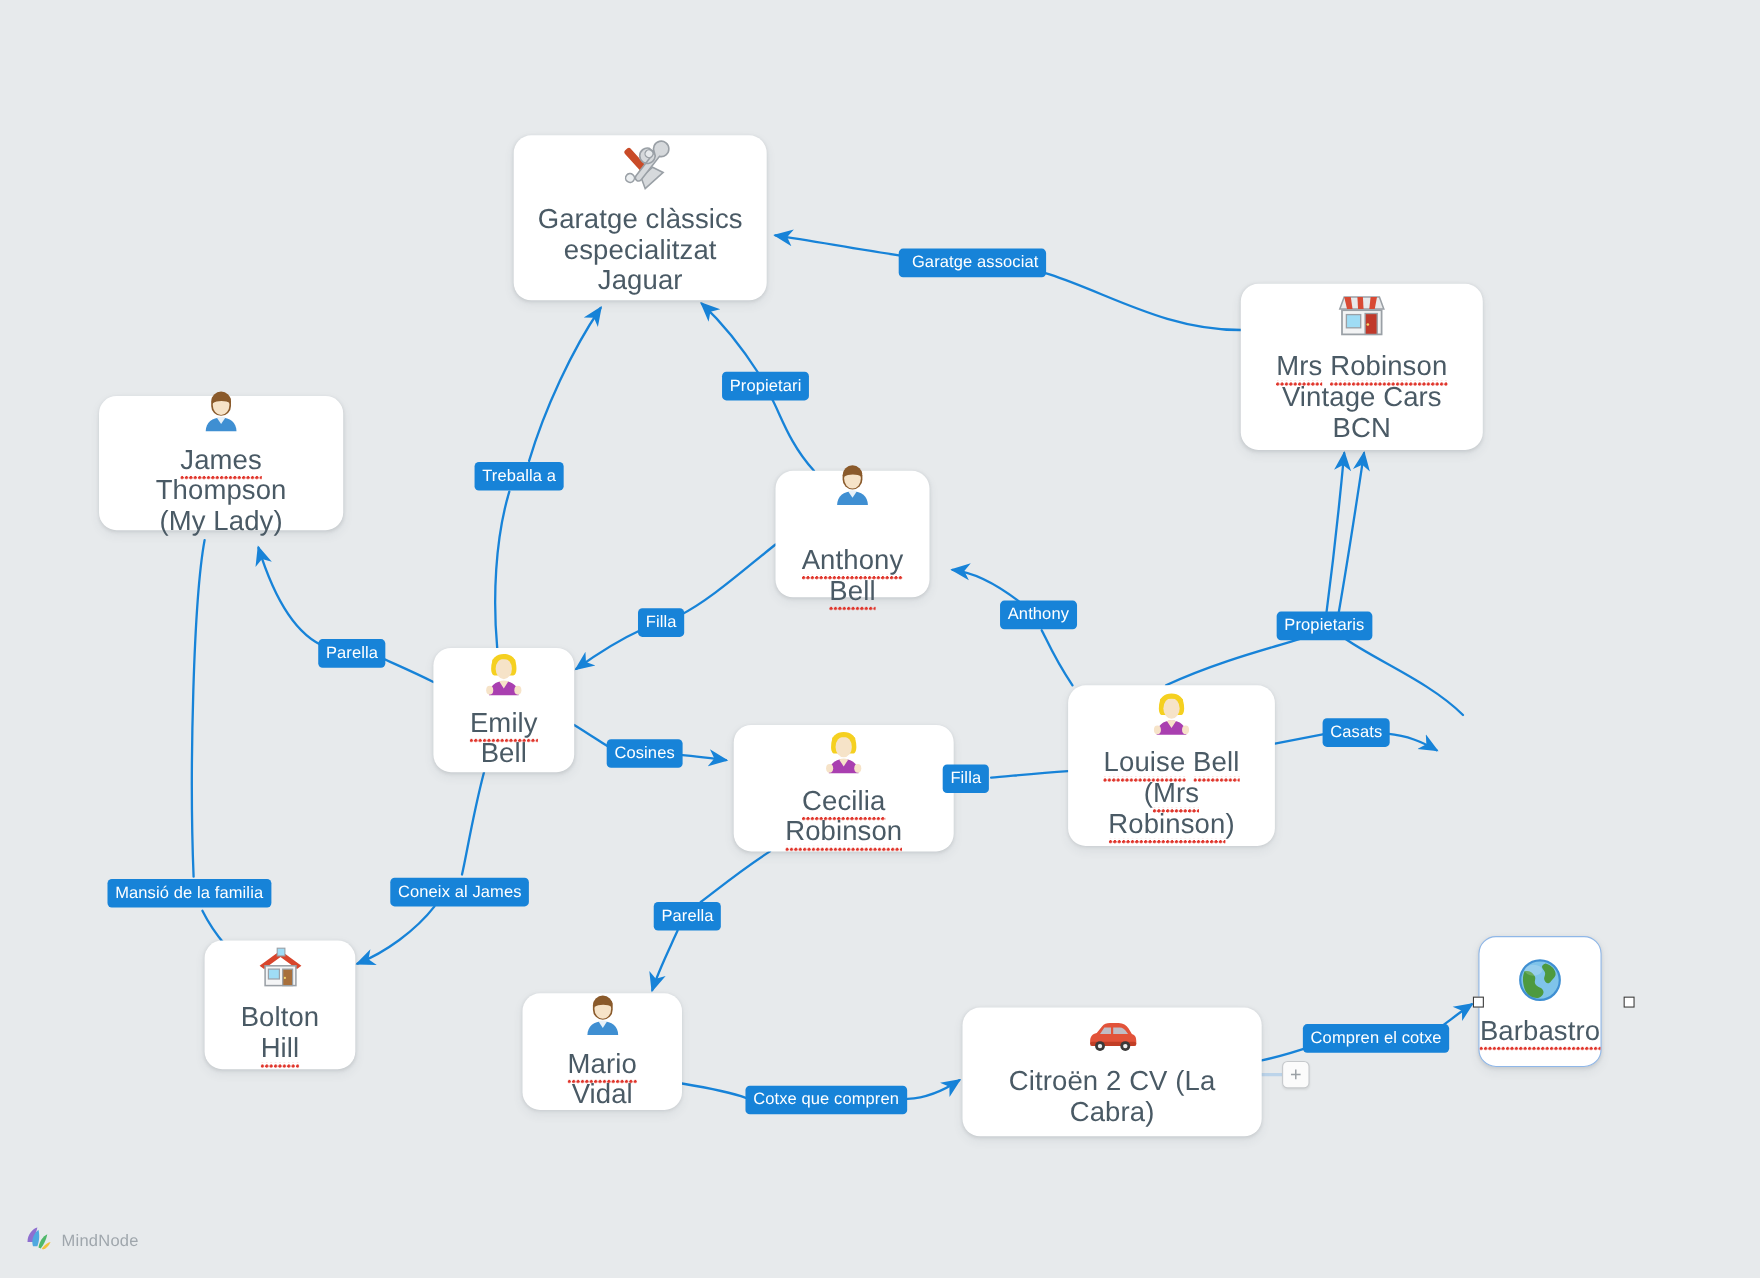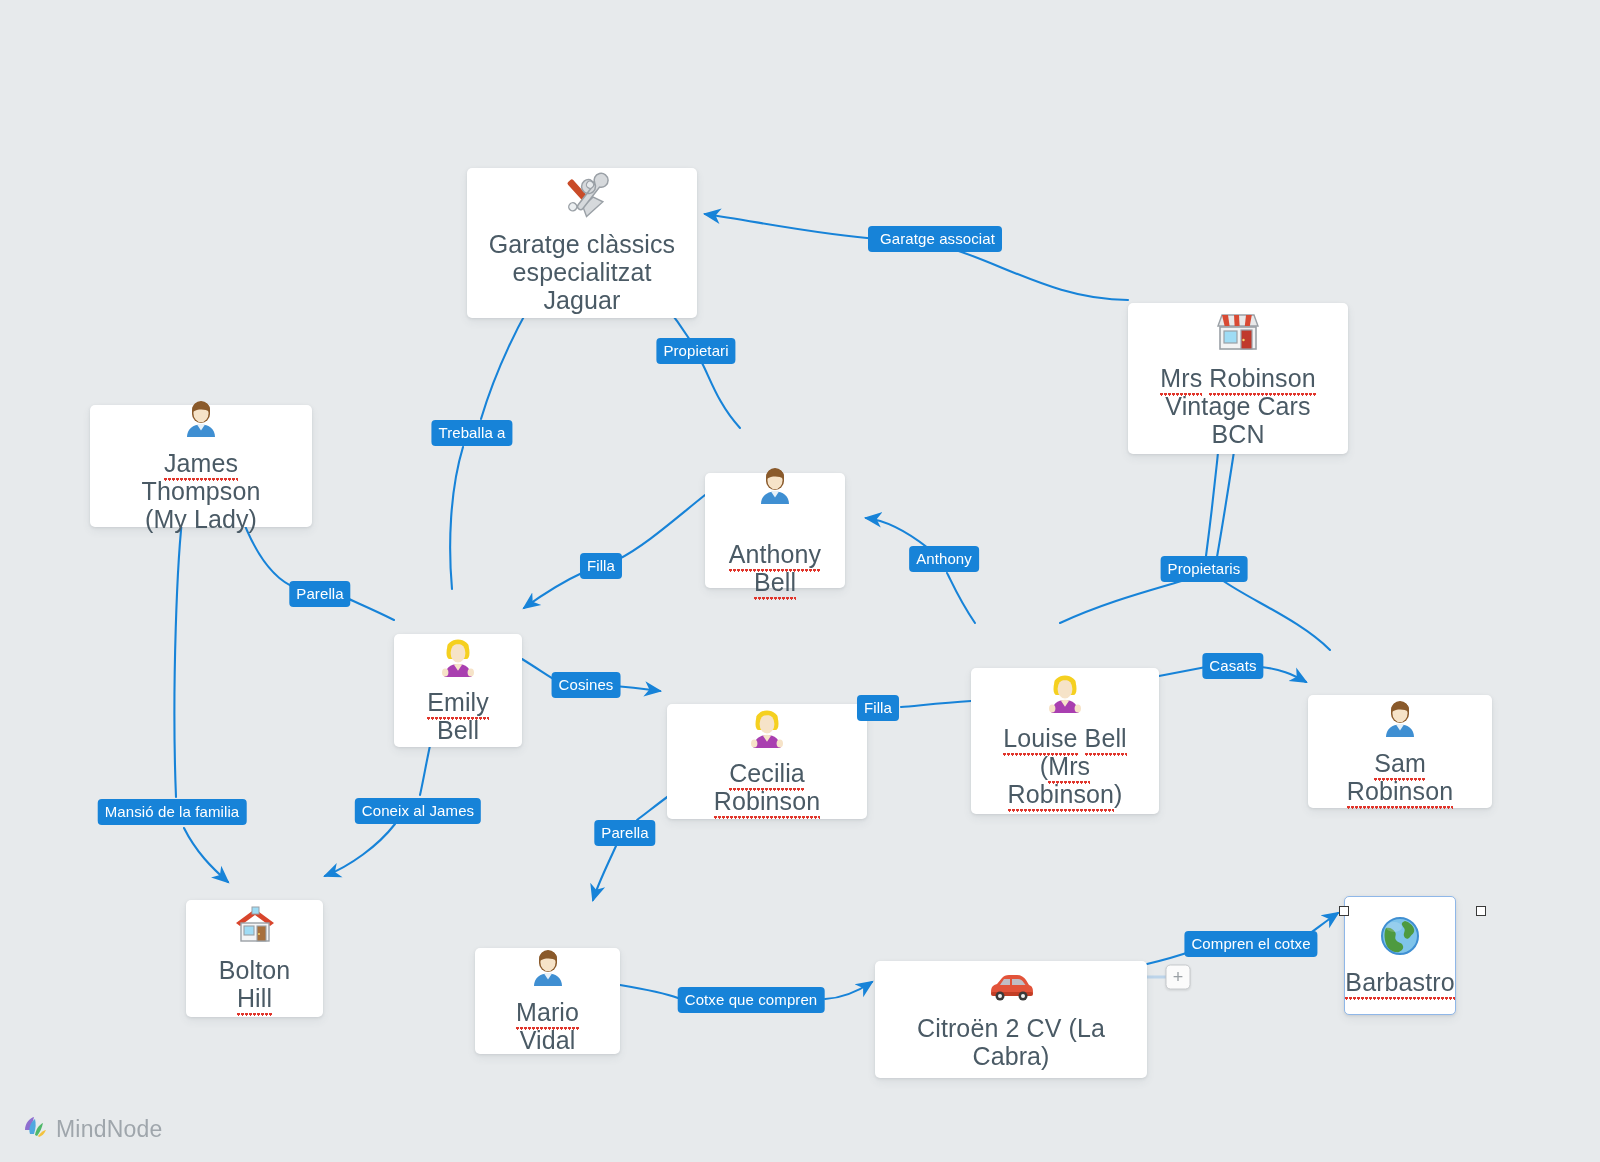--- a/index.html
+++ b/index.html
@@ -23,29 +23,28 @@
   svg.edges {
     position: absolute;
     left: 0; top: 0;
     width: 1600px;
     height: 1162px;
     pointer-events: none;
   }
   .node {
     position: absolute;
     background: #ffffff;
-    border-radius: 5px;
+    border-radius: 16px;
     box-shadow: 0 1px 3px rgba(60,70,80,0.13), 0 4px 10px rgba(60,70,80,0.07);
     display: flex;
     flex-direction: column;
     align-items: center;
     justify-content: center;
     box-sizing: border-box;
     padding: 14px 18px 16px 18px;
-    margin-top: 45px;
   }
   .node.selected {
     border: 1.5px solid #8fb7e8;
     box-shadow: 0 1px 3px rgba(60,70,80,0.13), 0 4px 10px rgba(60,70,80,0.07);
   }
   .node-emoji {
     font-size: 42px;
     line-height: 1;
     margin-bottom: 10px;
     user-select: none;
@@ -108,21 +107,21 @@
   .watermark {
     position: absolute;
     left: 22px;
     bottom: 18px;
     display: flex;
     align-items: center;
     gap: 8px;
   }
   .watermark-text {
     color: #9fa6ac;
-    font-size: 23px;
+    font-size: 15px;
     letter-spacing: 0.2px;
   }
 </style>
 </head>
 <body>
 
 <div id="canvas">
 
   <svg class="edges" viewBox="0 0 1600 1162">
     <defs>
@@ -283,32 +282,20 @@
         <path d="M11.5 12 c3 -5 18 -5 21 0 l0 -3 c-3 -5 -18 -5 -21 0 z" fill="#f5d020"></path>
         <path d="M8.5 41 c0 -8.5 6.2 -13 13.5 -13 s13.5 4.5 13.5 13 z" fill="#a93fb0"></path>
         <path d="M17.8 28.4 l4.2 6.4 l4.2 -6.4 c-2.8 -1 -5.6 -1 -8.4 0 z" fill="#f6e3c8"></path>
         <ellipse cx="9.2" cy="36.5" rx="3.2" ry="4" fill="#f6e3c8"></ellipse>
         <ellipse cx="34.8" cy="36.5" rx="3.2" ry="4" fill="#f6e3c8"></ellipse>
       </svg>
     </div>
     <div class="node-label"><span class="spell">Louise</span> <span class="spell">Bell</span><br>(<span class="spell">Mrs</span> <span class="spell">Robinson</span>)</div>
   </div>
 
-  <div class="node" style="left:1308px;top:650px;width:184px;height:113px;">
-    <div class="node-emoji">
-      <svg width="44" height="42" viewBox="0 0 44 42">
-        <path d="M13 13 a9 9 0 0 1 18 0 l0 4 a9 9 0 0 1 -18 0 z" fill="#8a5a2b"></path>
-        <ellipse cx="22" cy="16" rx="7.6" ry="9.2" fill="#f6e3c8"></ellipse>
-        <path d="M13.5 11.5 a9 9 0 0 1 17.4 0 l-1 3 c-2.6 -2.6 -12 -2.8 -15.4 0 z" fill="#8a5a2b"></path>
-        <path d="M8 40 c0 -8 6.2 -12.5 14 -12.5 s14 4.5 14 12.5 z" fill="#3f8fd2"></path>
-        <path d="M18 27.5 l4 6 l4 -6 c-2.8 -1 -5.2 -1 -8 0 z" fill="#e8f1f8"></path>
-      </svg>
-    </div>
-    <div class="node-label"><span class="spell">Sam</span> <span class="spell">Robinson</span></div>
-  </div>
 
   <div class="node" style="left:186px;top:855px;width:137px;height:117px;">
     <div class="node-emoji">
       <svg width="46" height="42" viewBox="0 0 46 42">
         <path d="M4 19 L23 5 L42 19 L38 22 L23 11 L8 22 Z" fill="#d8452c"></path>
         <rect x="9" y="19" width="28" height="18" fill="#f4f5f6" stroke="#9aa0a6" stroke-width="1.4"></rect>
         <rect x="12" y="22" width="10" height="9" fill="#9fdcf5" stroke="#9aa0a6" stroke-width="1.1"></rect>
         <rect x="25" y="22" width="9" height="15" fill="#a8703c" stroke="#9aa0a6" stroke-width="1.1"></rect>
         <circle cx="27" cy="30" r="1" fill="#f5d76e"></circle>
         <rect x="20" y="3" width="7" height="7" fill="#9fdcf5" stroke="#9aa0a6" stroke-width="1"></rect>
@@ -352,21 +339,21 @@
         <circle cx="22" cy="22" r="18" fill="#7fc4ea"></circle>
         <path d="M8 14 c4 -1 7 1 9 4 c2 3 -1 5 1 8 c2 3 6 2 7 6 c1 3 -2 5 -4 6 c-5 1 -11 -2 -13 -8 c-2 -6 -2 -12 0 -16 z" fill="#4e9a3f"></path>
         <path d="M27 7 c4 1 8 4 9 8 c1 4 -2 5 -4 8 c-2 3 -5 2 -6 -1 c-1 -3 2 -5 0 -8 c-2 -3 -4 -5 1 -7 z" fill="#4e9a3f"></path>
         <circle cx="22" cy="22" r="18" fill="none" stroke="#3f8fd2" stroke-width="2"></circle>
         <ellipse cx="16" cy="13" rx="8" ry="5" fill="#ffffff" opacity="0.18"></ellipse>
       </svg>
     </div>
     <div class="node-label"><span class="spell">Barbastro</span></div>
   </div>
 
-  <div class="edge-label" style="left:935px;top:239px;padding-left:12px;">Garatge associat</div>
+  <div class="edge-label" style="left:884px;top:239px;padding-left:12px;">Garatge associat</div>
   <div class="edge-label" style="left:696px;top:351px;">Propietari</div>
   <div class="edge-label" style="left:472px;top:433px;">Treballa a</div>
   <div class="edge-label" style="left:601px;top:566px;">Filla</div>
   <div class="edge-label" style="left:944px;top:559px;">Anthony</div>
   <div class="edge-label" style="left:1204px;top:569px;">Propietaris</div>
   <div class="edge-label" style="left:320px;top:594px;">Parella</div>
   <div class="edge-label" style="left:1233px;top:666px;">Casats</div>
   <div class="edge-label" style="left:586px;top:685px;">Cosines</div>
   <div class="edge-label" style="left:878px;top:708px;">Filla</div>
   <div class="edge-label" style="left:172px;top:812px;">Mansió de la familia</div>

